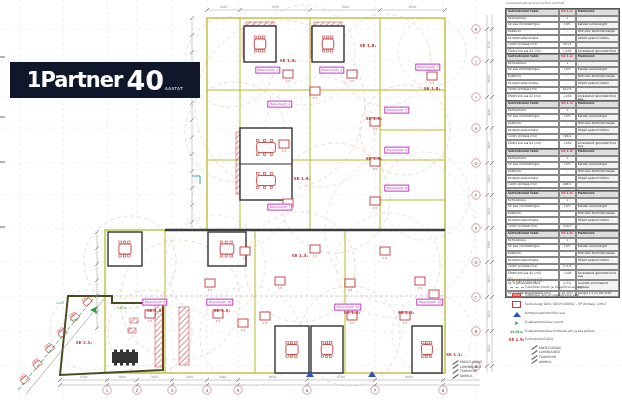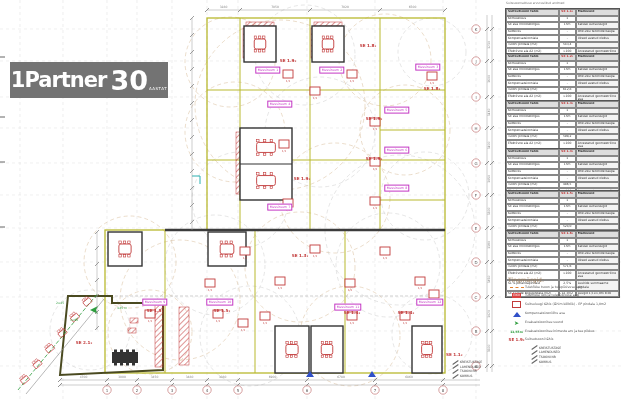--- a/index.html
+++ b/index.html
@@ -1,20 +1,20 @@
 <!DOCTYPE html>
 <html><head>
 <meta charset="utf-8">
 <style>
   html,body{margin:0;padding:0;background:#fff;}
   body{width:622px;height:400px;overflow:hidden;font-family:"DejaVu Sans",sans-serif;}
   .canvas{position:relative;width:622px;height:400px;background:#ffffff;}
   svg text{font-family:"DejaVu Sans",sans-serif;}
   
-  .logo{position:absolute;left:10px;top:62px;width:158px;height:36px;background:#737373;
+  .logo{position:absolute;left:10px;top:62px;width:190px;height:36px;background:#0f172a;
         display:flex;align-items:center;justify-content:center;color:#fff;}
   .logo .nm{font-size:21px;font-weight:bold;letter-spacing:-1px;}
   .logo .num{font-size:27px;font-weight:bold;margin-left:4px;line-height:1;}
   .logo .suf{font-size:4px;align-self:flex-end;margin:0 0 7px 1px;letter-spacing:.5px;}
   
   .lbl{position:absolute;transform:translate(-50%,-50%);white-space:nowrap;}
   .messi{font-size:3.2px;color:#c437c4;border:0.5px solid #c437c4;padding:0 1.5px;background:#fff;line-height:1.5;}
   .se{font-size:4.2px;font-weight:bold;color:#c23b3b;line-height:1;}
   .greent{font-size:3px;color:#2f9e3f;line-height:1;}
   
@@ -506,21 +506,21 @@
         <text x="476" y="298.6" font-size="4" text-anchor="middle" fill="#555">C</text>
         <circle cx="476" cy="331" r="4.2" fill="#fff" stroke="#cc8888" stroke-width="0.8"></circle>
         <text x="476" y="332.6" font-size="4" text-anchor="middle" fill="#555">B</text>
         <circle cx="476" cy="366" r="4.2" fill="#fff" stroke="#cc8888" stroke-width="0.8"></circle>
         <text x="476" y="367.6" font-size="4" text-anchor="middle" fill="#555">A</text>
       </g>
   </svg>
 
   <div class="logo">
     <span class="nm">1Partner</span>
-    <span class="num">30</span>
+    <span class="num">40</span>
     <span class="suf">AASTAT</span>
   </div>
 
   <div id="labels-layer">
       <div class="lbl messi" style="left: 268px; top: 70px;">Messiruum 1</div>
       <div class="lbl messi" style="left: 332px; top: 70px;">Messiruum 2</div>
       <div class="lbl messi" style="left: 428px; top: 67px;">Messiruum 3</div>
       <div class="lbl messi" style="left: 280px; top: 104px;">Messiruum 4</div>
       <div class="lbl messi" style="left: 397px; top: 110px;">Messiruum 5</div>
       <div class="lbl messi" style="left: 397px; top: 150px;">Messiruum 6</div>

